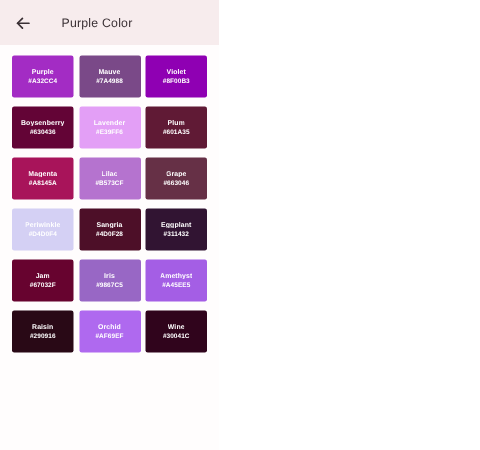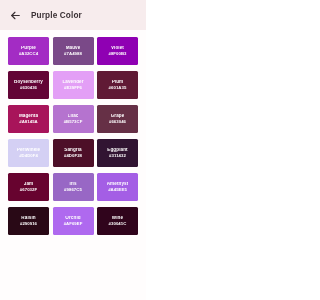--- a/index.html
+++ b/index.html
@@ -37,23 +37,23 @@
     height: 14px;
     display: flex;
     align-items: center;
     justify-content: center;
     cursor: pointer;
     flex: 0 0 auto;
   }
   .back-btn svg { display: block; }
   .appbar-title {
     font-size: 8.2px;
-    font-weight: bold;
+    font-weight: normal;
     color: #3a3034;
-    margin-left: 9px;
+    margin-left: 19px;
     letter-spacing: 0.15px;
     white-space: nowrap;
   }
   
   .grid {
     padding: 7px 0 0 0;
     display: flex;
     flex-direction: column;
     gap: 6px;
     background: #fffdfd;

